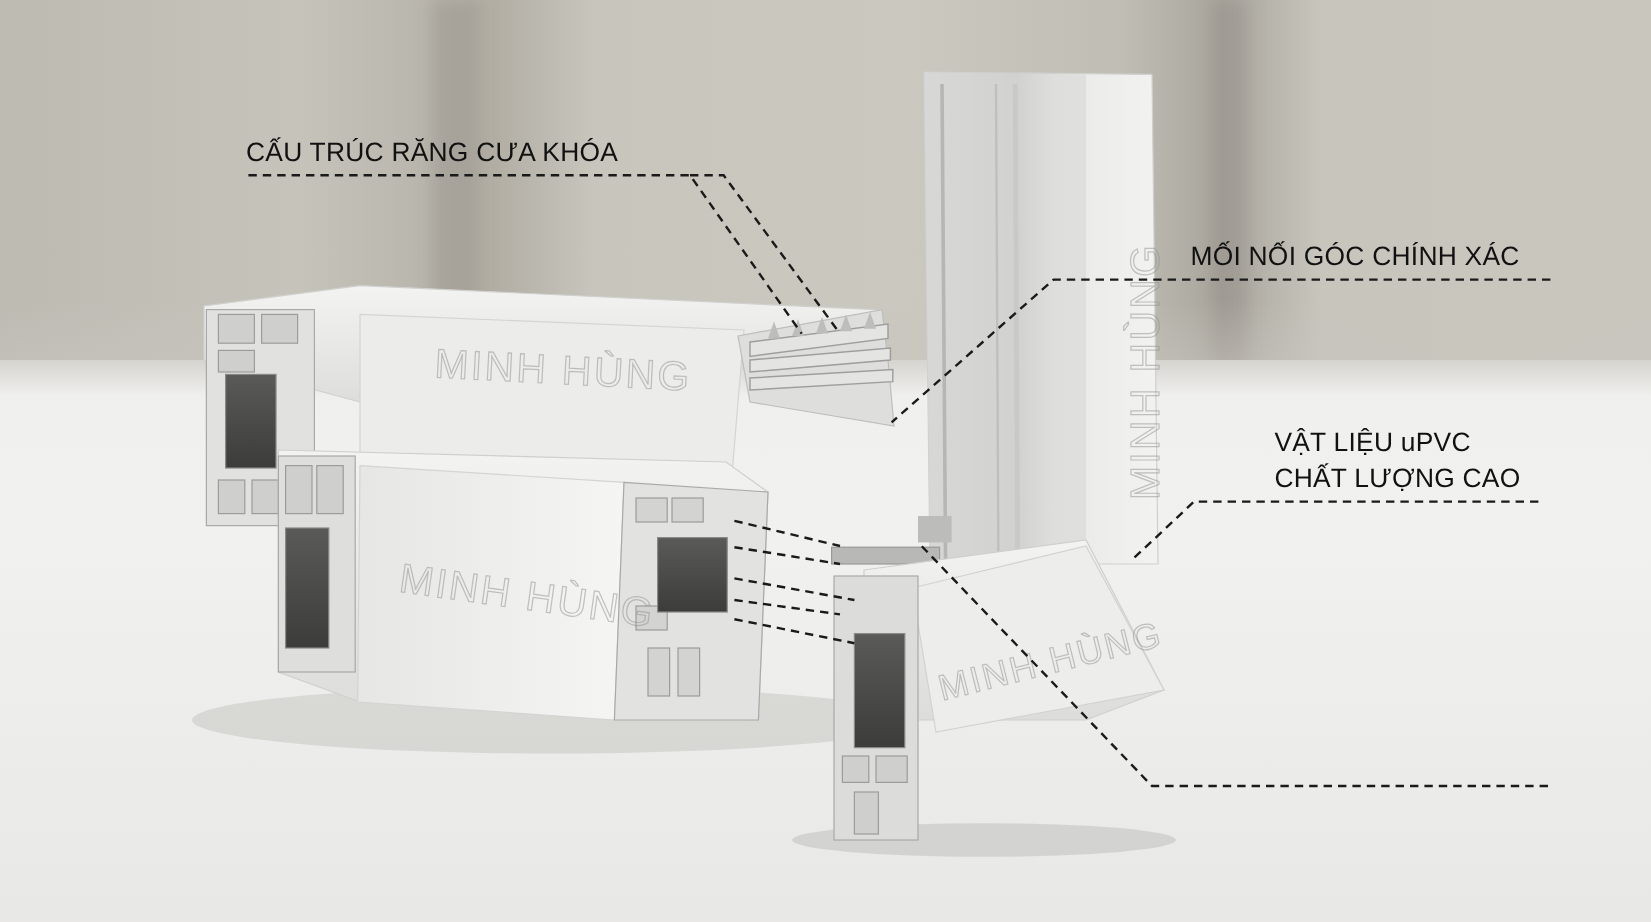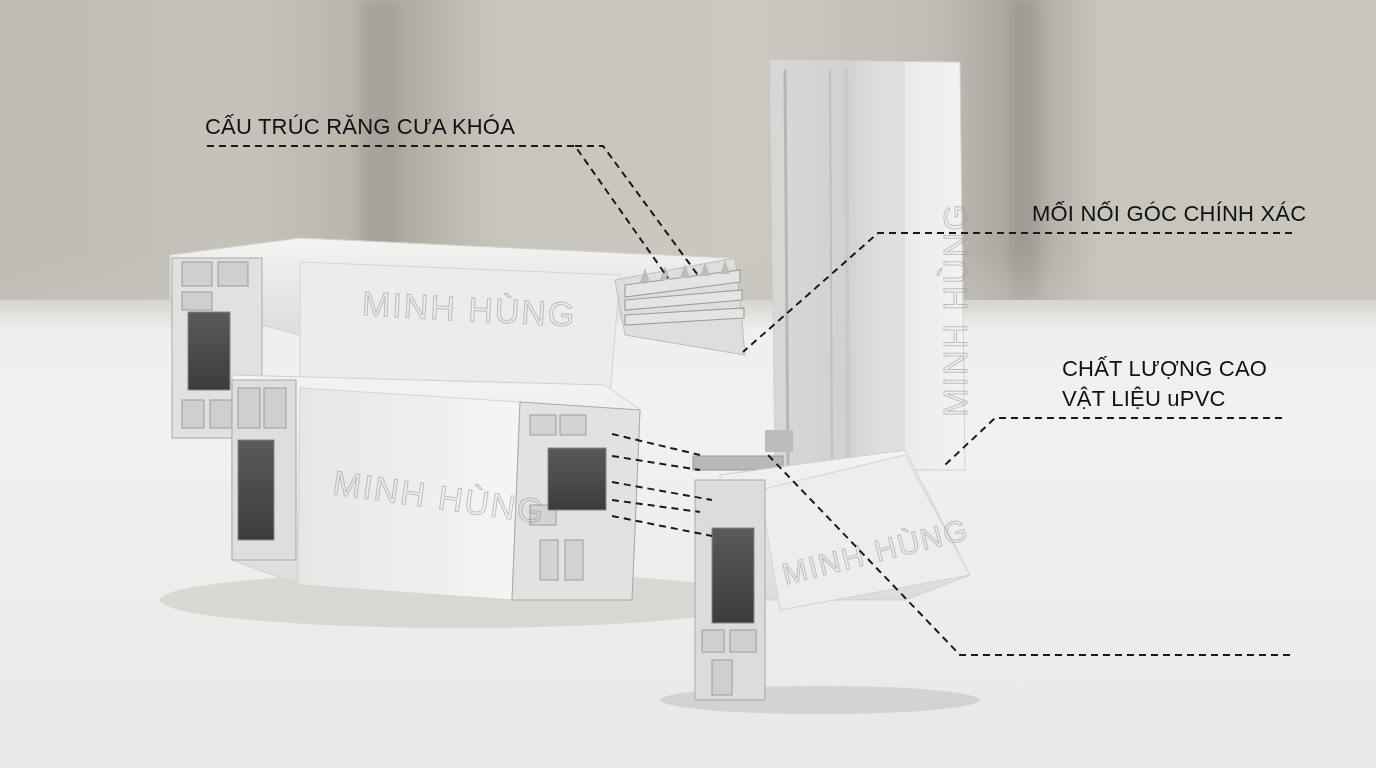--- a/index.html
+++ b/index.html
@@ -156,22 +156,22 @@
       <line x1="612" y1="482" x2="712" y2="500"></line>
       <line x1="612" y1="500" x2="700" y2="512"></line>
       <line x1="612" y1="516" x2="712" y2="536"></line>
     </g>
   </svg>
 
   <div class="label" style="left:205px;top:114px;">
     <span class="line">CẤU TRÚC RĂNG CƯA KHÓA</span>
   </div>
 
-  <div class="label" style="left:1032px;top:201px;">
+  <div class="label" style="left:992px;top:201px;">
     <span class="line">MỐI NỐI GÓC CHÍNH XÁC</span>
   </div>
 
   <div class="label" style="left:1062px;top:354px;line-height:30px;">
+    <span class="line">VẬT LIỆU uPVC</span>
     <span class="line">CHẤT LƯỢNG CAO</span>
-    <span class="line">VẬT LIỆU uPVC</span>
   </div>
 
 </div>
 
 </body></html>

